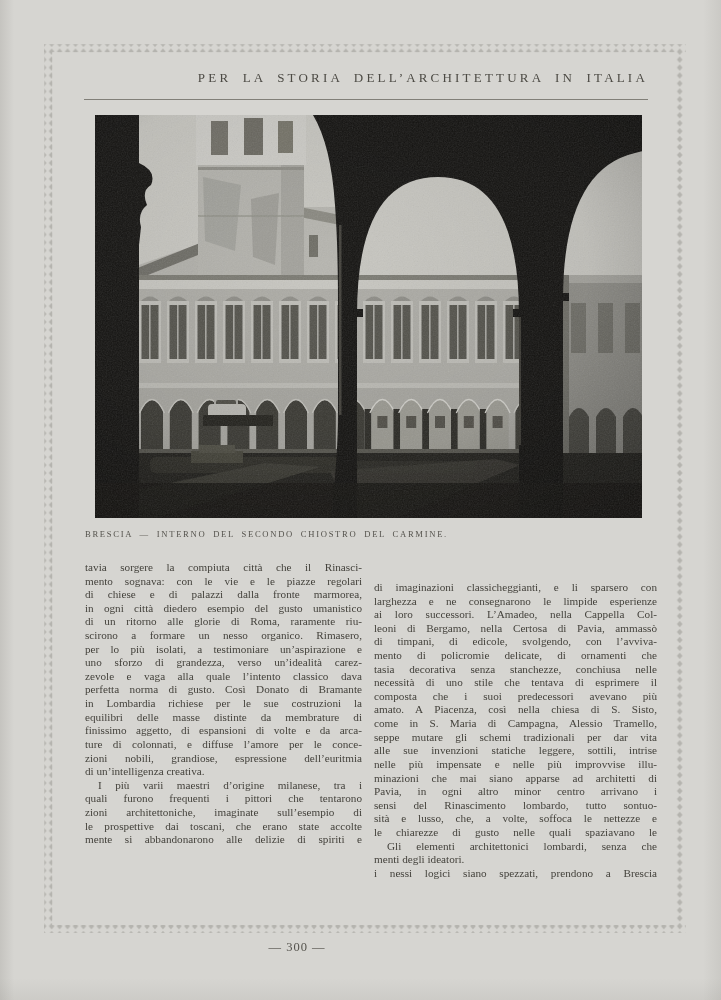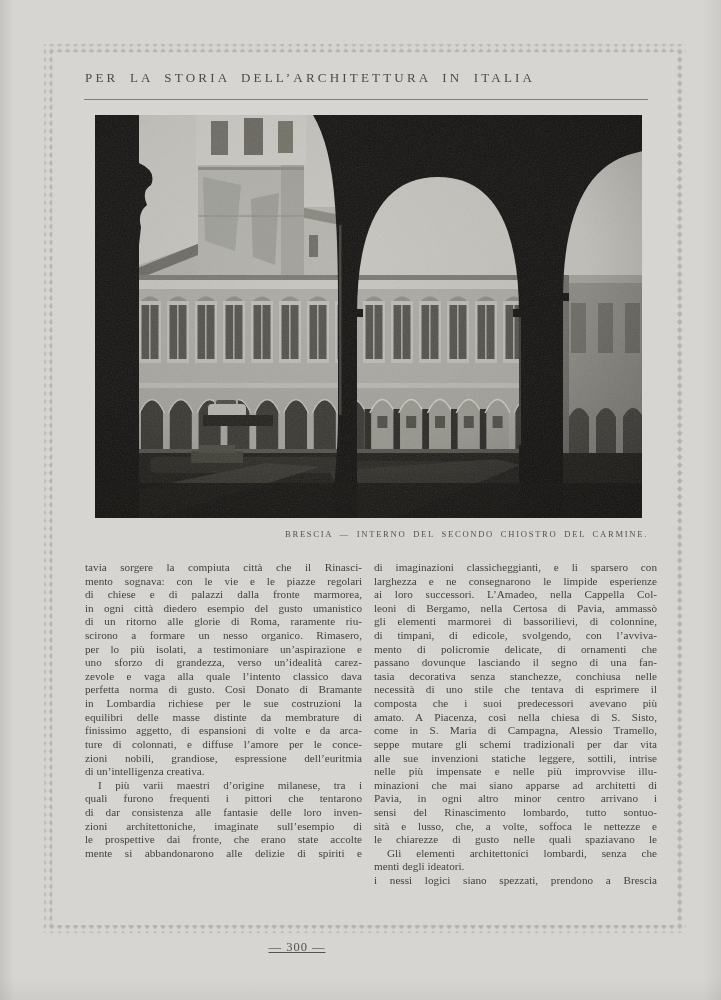--- a/index.html
+++ b/index.html
@@ -11,48 +11,48 @@
   .sheet{
     position:absolute;inset:0;
     background:
       linear-gradient(90deg, rgba(120,118,112,.18) 0, rgba(120,118,112,0) 14px),
       linear-gradient(270deg, rgba(120,118,112,.12) 0, rgba(120,118,112,0) 18px),
       linear-gradient(0deg, rgba(120,118,112,.10) 0, rgba(120,118,112,0) 22px),
       var(--paper,#d6d5d1);
   }
   .ornament-border{position:absolute;left:0;top:0;}
   .page-title{
-    position:absolute;top:70px;left:85px;width:563px;text-align:left;
+    position:absolute;top:70px;left:85px;width:563px;text-align:right;
     font-size:13px;letter-spacing:3.2px;word-spacing:5px;
     color:var(--title_ink,#4c4a44);white-space:nowrap;
   }
   .header-rule{
     position:absolute;top:99px;left:84px;width:564px;height:1px;
     background:var(--rule,#6b6962);opacity:.8;
   }
   .photo-figure{position:absolute;left:95px;top:115px;width:547px;height:403px;}
   .photo-caption{
-    position:absolute;top:529px;left:85px;width:563px;text-align:right;
+    position:absolute;top:529px;left:85px;width:563px;text-align:left;
     font-size:8.6px;letter-spacing:1.7px;word-spacing:3px;
     color:var(--caption_ink,#54524c);white-space:nowrap;
   }
   .columns{position:absolute;top:561px;left:85px;display:flex;gap:12px;}
   .col{width:277px;}
-  .col.right{width:283px;}
+  .col.right{width:283px;margin-top:20px;}
   .line{
     font-size:11.2px;line-height:13.62px;height:13.62px;
     color:var(--ink,#44423c);
     text-align:justify;text-align-last:justify;
     white-space:nowrap;overflow:hidden;
   }
   .line.indent{text-indent:13px;}
   .line.pend{text-align-last:left;}
   .page-number{
     position:absolute;top:940px;left:0;width:594px;text-align:center;
-    font-size:12.5px;letter-spacing:1px;color:var(--caption_ink,#504e48);text-decoration:underline;
+    font-size:12.5px;letter-spacing:1px;color:var(--caption_ink,#504e48);
   }
 </style>
 </head>
 <body>
 
 <div class="sheet">
 
   <svg class="ornament-border" width="721" height="1000" aria-hidden="true">
     <defs>
       <pattern id="dia" width="7.95" height="7.95" patternUnits="userSpaceOnUse">
@@ -292,34 +292,31 @@
         <div class="line">zevole e vaga alla quale l’intento classico dava</div>
         <div class="line">perfetta norma di gusto. Così Donato di Bramante</div>
         <div class="line">in Lombardia richiese per le sue costruzioni la</div>
         <div class="line">equilibri delle masse distinte da membrature di</div>
         <div class="line">finissimo aggetto, di espansioni di volte e da arca-</div>
         <div class="line">ture di colonnati, e diffuse l’amore per le conce-</div>
         <div class="line">zioni nobili, grandiose, espressione dell’euritmia</div>
         <div class="line pend">di un’intelligenza creativa.</div>
         <div class="line indent">I più varii maestri d’origine milanese, tra i</div>
         <div class="line">quali furono frequenti i pittori che tentarono</div>
-        <div class="line">di dar consistenza alle fantasie delle loro inven-</div>
         <div class="line">zioni architettoniche, imaginate sull’esempio di</div>
-        <div class="line">le prospettive dai fronte, che erano state accolte</div>
+        <div class="line">le prospettive dai toscani, che erano state accolte</div>
         <div class="line">mente si abbandonarono alle delizie di spiriti e</div>
       </div>
     <div class="col right" id="col-right">
         <div class="line">di imaginazioni classicheggianti, e li sparsero con</div>
         <div class="line">larghezza e ne consegnarono le limpide esperienze</div>
         <div class="line">ai loro successori. L’Amadeo, nella Cappella Col-</div>
         <div class="line">leoni di Bergamo, nella Certosa di Pavia, ammassò</div>
-        <div class="line">gli elementi marmorei di bassorilievi, di colonnine,</div>
         <div class="line">di timpani, di edicole, svolgendo, con l’avviva-</div>
         <div class="line">mento di policromie delicate, di ornamenti che</div>
-        <div class="line">passano dovunque lasciando il segno di una fan-</div>
         <div class="line">tasia decorativa senza stanchezze, conchiusa nelle</div>
         <div class="line">necessità di uno stile che tentava di esprimere il</div>
         <div class="line">composta che i suoi predecessori avevano più</div>
         <div class="line">amato. A Piacenza, così nella chiesa di S. Sisto,</div>
         <div class="line">come in S. Maria di Campagna, Alessio Tramello,</div>
         <div class="line">seppe mutare gli schemi tradizionali per dar vita</div>
         <div class="line">alle sue invenzioni statiche leggere, sottili, intrise</div>
         <div class="line">nelle più impensate e nelle più improvvise illu-</div>
         <div class="line">minazioni che mai siano apparse ad architetti di</div>
         <div class="line">Pavia, in ogni altro minor centro arrivano i</div>

